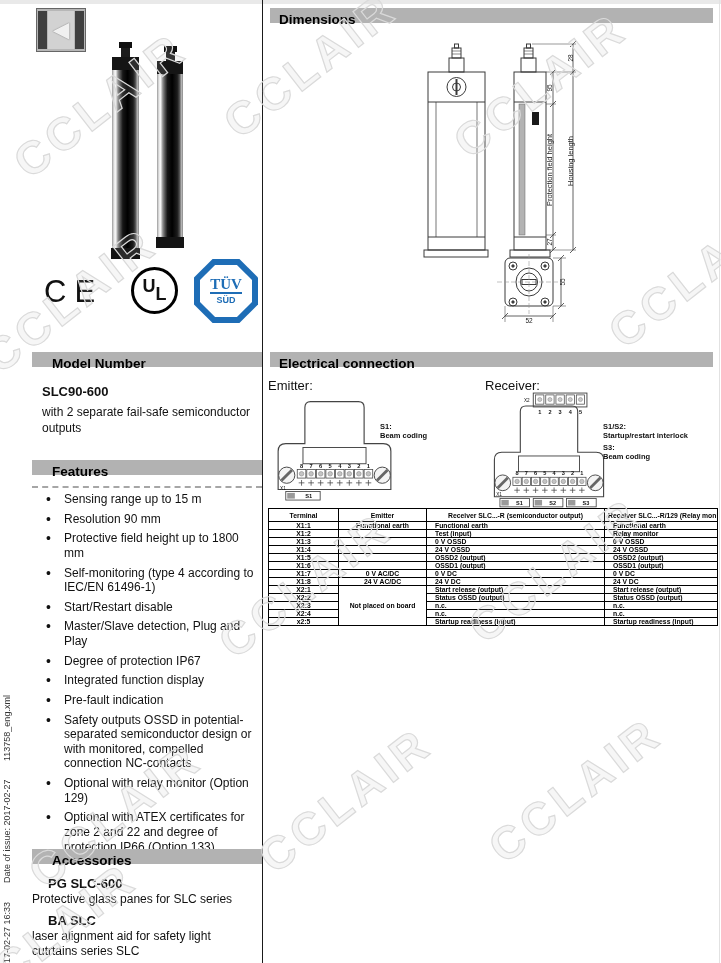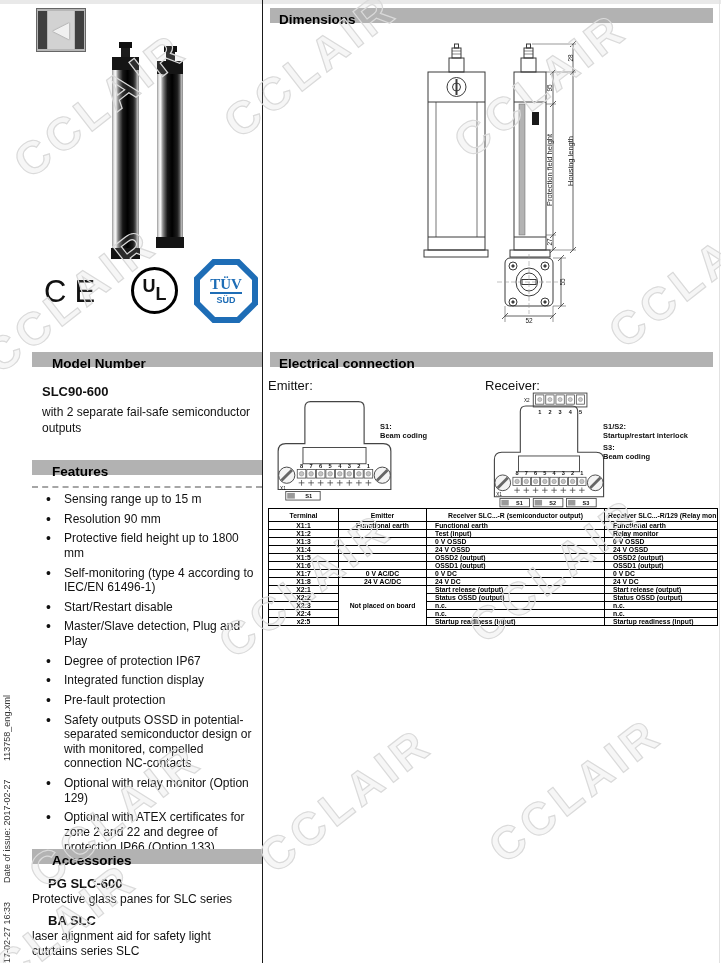--- a/index.html
+++ b/index.html
@@ -161,21 +161,21 @@
   <div class="dashed-rule" style="top:486px;"></div>
   <ul class="features-list" id="features-list">
       <li>Sensing range up to 15 m</li>
       <li>Resolution 90 mm</li>
       <li>Protective field height up to 1800 mm</li>
       <li>Self-monitoring (type 4 according to IEC/EN 61496-1)</li>
       <li>Start/Restart disable</li>
       <li>Master/Slave detection, Plug and Play</li>
       <li>Degree of protection IP67</li>
       <li>Integrated function display</li>
-      <li>Pre-fault protection</li>
+      <li>Pre-fault indication</li>
       <li>Safety outputs OSSD in potential-separated semiconductor design or with monitored, compelled connection NC-contacts</li>
       <li>Optional with relay monitor (Option 129)</li>
       <li>Optional with ATEX certificates for zone 2 and 22 and degree of protection IP66 (Option 133)</li>
     </ul>
 
   <div class="sec-head left-col" style="top:849px;">Accessories</div>
   <div class="acc-item-name" style="top:876px;">PG SLC-600</div>
   <div class="acc-item-desc" style="top:892px;">Protective glass panes for SLC series</div>
   <div class="acc-item-name" style="top:913px;">BA SLC</div>
   <div class="acc-item-desc" style="top:929px;">laser alignment aid for safety light cutrtains series SLC</div>

